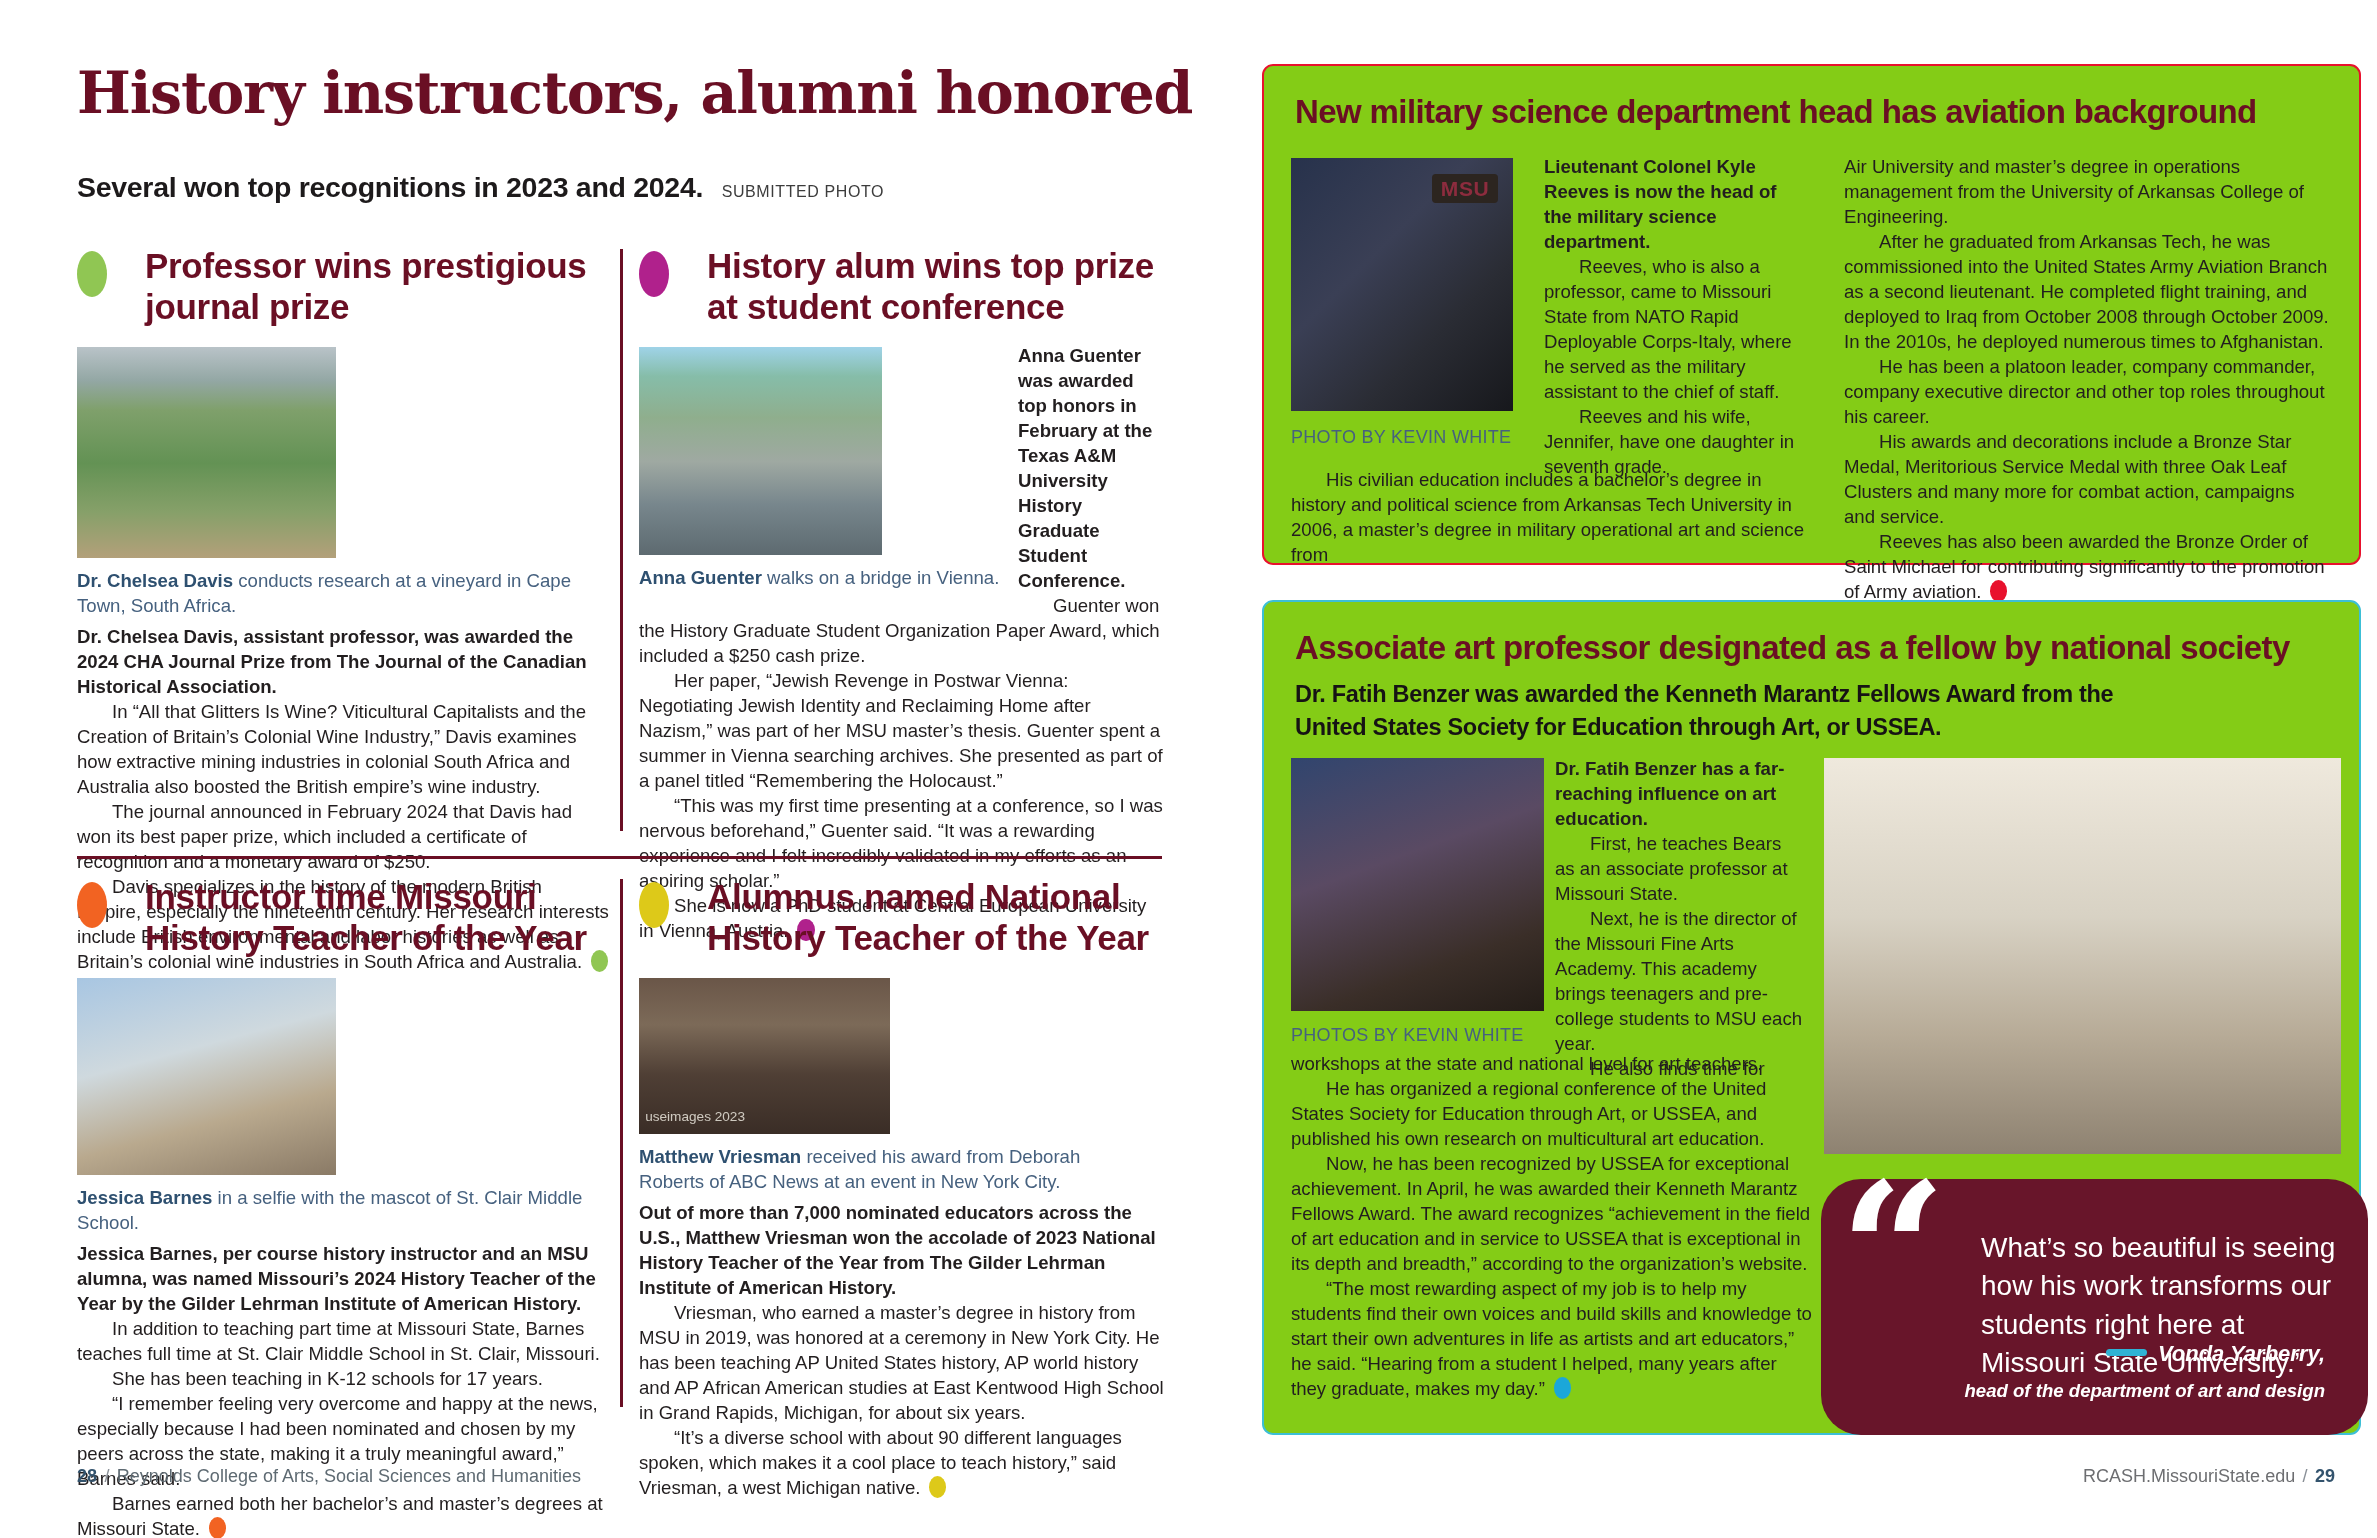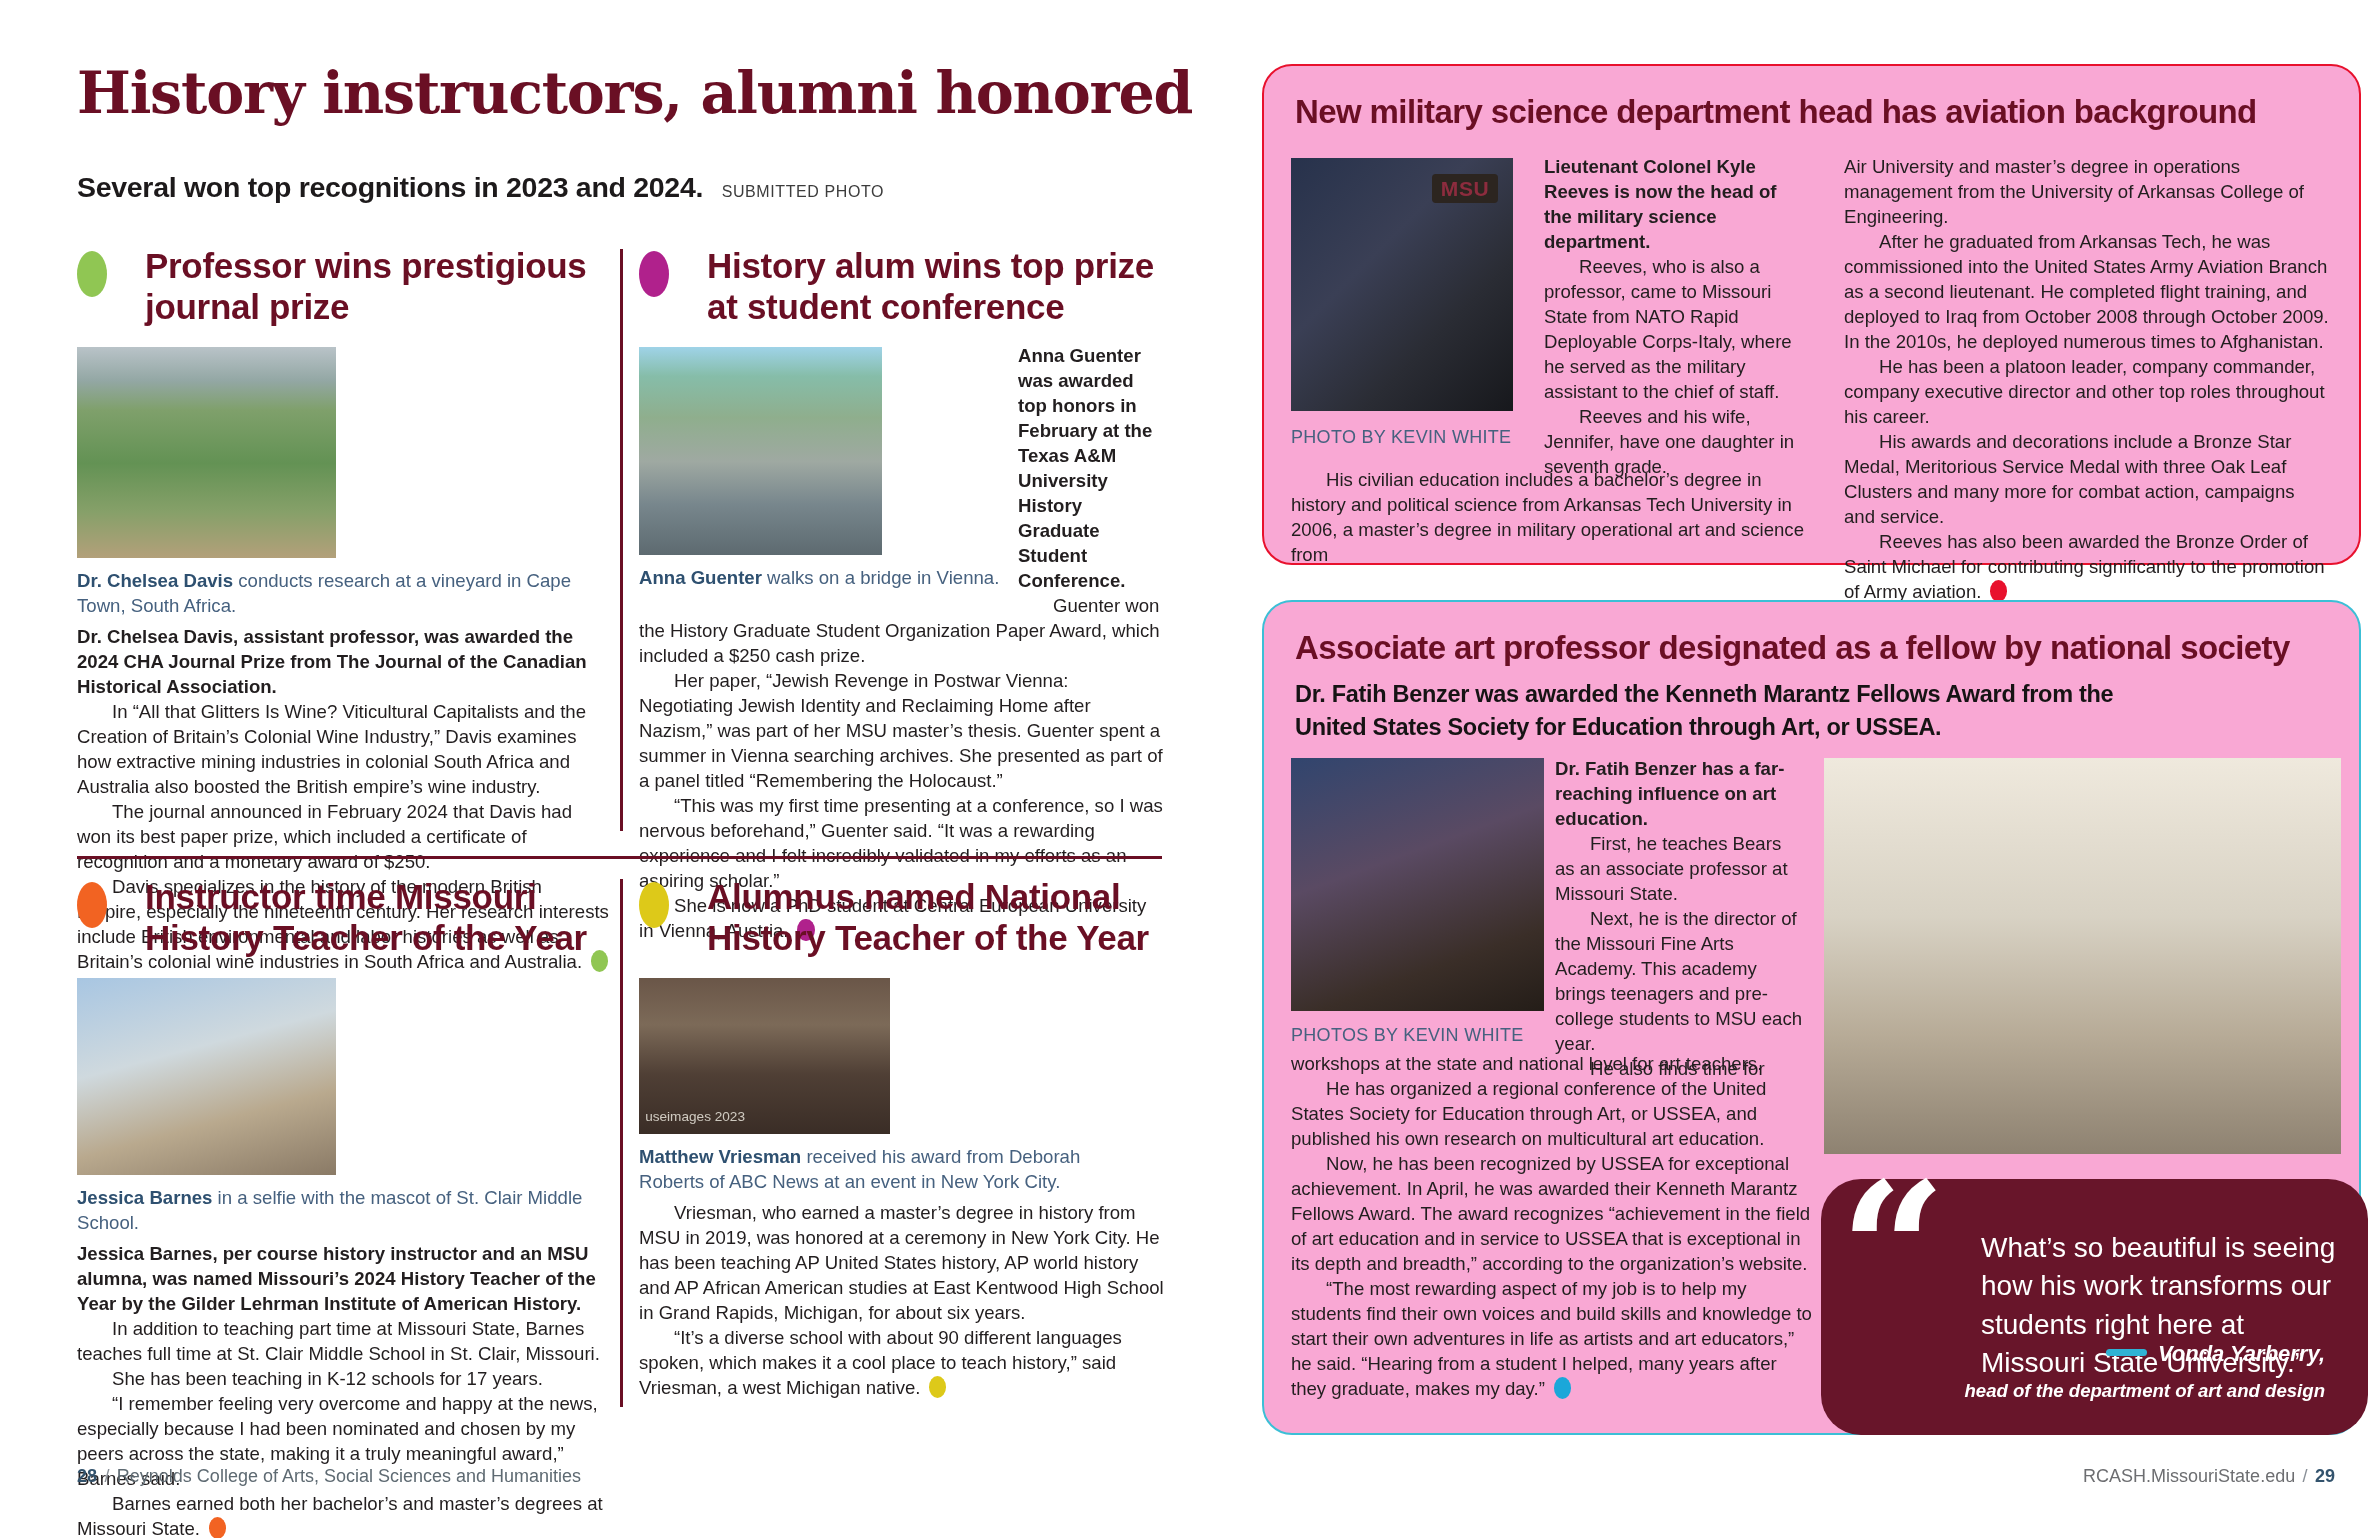--- a/index.html
+++ b/index.html
@@ -51,21 +51,21 @@
   .ph-classroom{width:517px;height:396px;background:
       linear-gradient(180deg,#efe9dd 0%,#d8d2c4 40%,#b7ab97 70%,#8e8271 100%);}
   .msu{position:absolute;right:15px;top:16px;background:#2c2520;color:#8d2c3e;
       font-size:21px;font-weight:700;padding:2.5px 8.7px;border-radius:3.7px;letter-spacing:0.6px;}
   
   .vdiv{position:absolute;width:2.5px;background:#6a0f24;left:620px;}
   #vdiv1{top:249px;height:582px;}
   #vdiv2{top:879px;height:528px;}
   #hdiv{position:absolute;left:77px;top:856px;width:1085px;height:3.1px;background:#6a0f24;}
   
-  .box{position:absolute;background:#f9a8d4;border-radius:30px;}
+  .box{position:absolute;background:#84cc16;border-radius:11px;}
   #mil-box{left:1262px;top:64px;width:1095px;height:497px;border:2.5px solid #e8112d;}
   #art-box{left:1262px;top:600px;width:1095px;height:831px;border:2.5px solid #3cbfd6;}
   .box h2{position:absolute;left:31px;top:27px;margin:0;font-size:33px;font-weight:700;
       letter-spacing:-0.6px;color:#6a0f24;white-space:nowrap;}
   .body-col{font-size:18.6px;line-height:25px;}
   .body-col p{margin:0;}
   .body-col p.indent{text-indent:35px;}
   .credit{font-size:18px;color:#46617f;letter-spacing:0.3px;margin-top:7.4px;}
   
   #mil-photo{position:absolute;left:27px;top:92px;}
@@ -173,20 +173,21 @@
       <span class="bullet y"></span>
       <h3>Alumnus named National History Teacher of the Year</h3>
     </div>
     <div class="art-body">
       <div class="photo-block">
         <div class="photo ph-award">
           <span class="wm">useimages 2023</span>
         </div>
         <p class="caption"><b>Matthew Vriesman</b><span> received his award from Deborah Roberts of ABC News at an event in New York City.</span></p>
       </div>
+      <p class="lead">Out of more than 7,000 nominated educators across the U.S., Matthew Vriesman won the accolade of 2023 National History Teacher of the Year from The Gilder Lehrman Institute of American History.</p>
       <p class="indent">Vriesman, who earned a master’s degree in history from MSU in 2019, was honored at a ceremony in New York City. He has been teaching AP United States history, AP world history and AP African American studies at East Kentwood High School in Grand Rapids, Michigan, for about six years.</p>
       <p class="indent"><span>“It’s a diverse school with about 90 different languages spoken, which makes it a cool place to teach history,” said Vriesman, a west Michigan native.</span><span class="dot y"></span></p>
     </div>
   </div>
 
   <section class="box" id="mil-box">
     <h2>New military science department head has aviation background</h2>
     <div id="mil-photo" class="photo ph-military">
       <span class="msu">MSU</span>
     </div>

